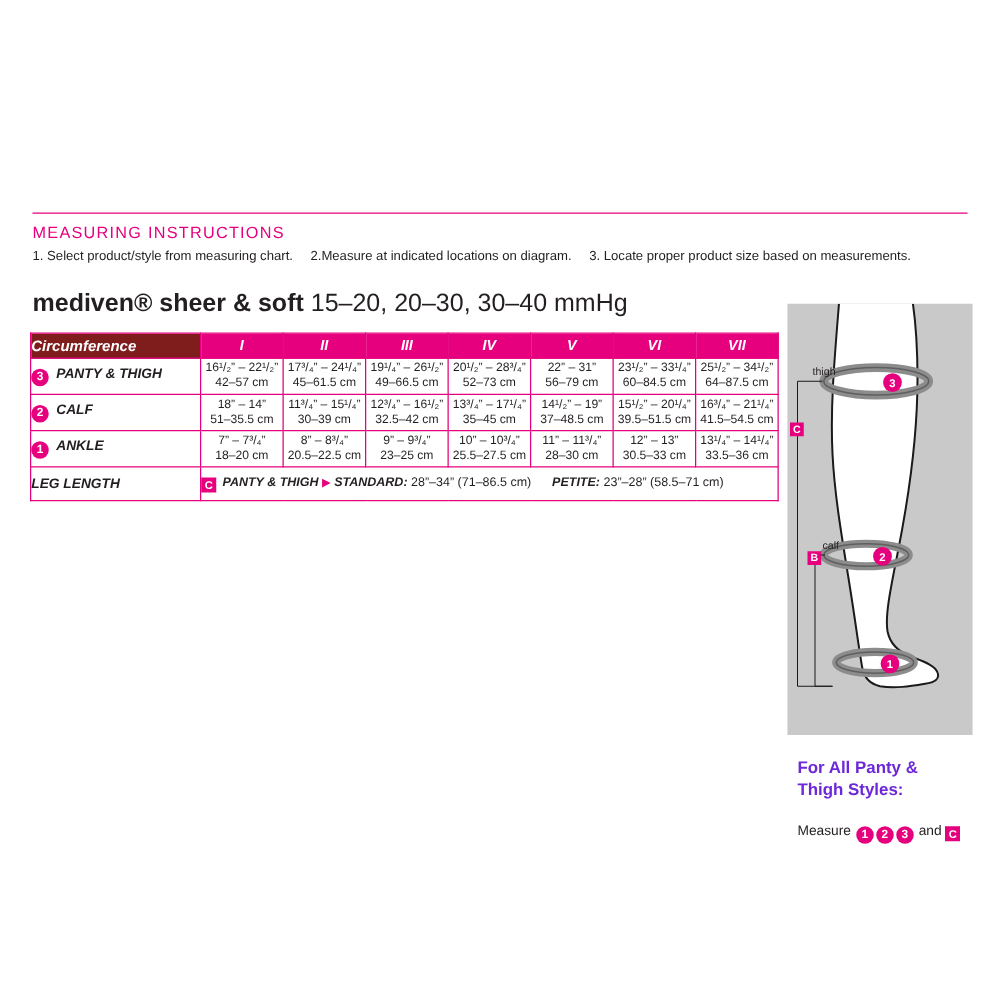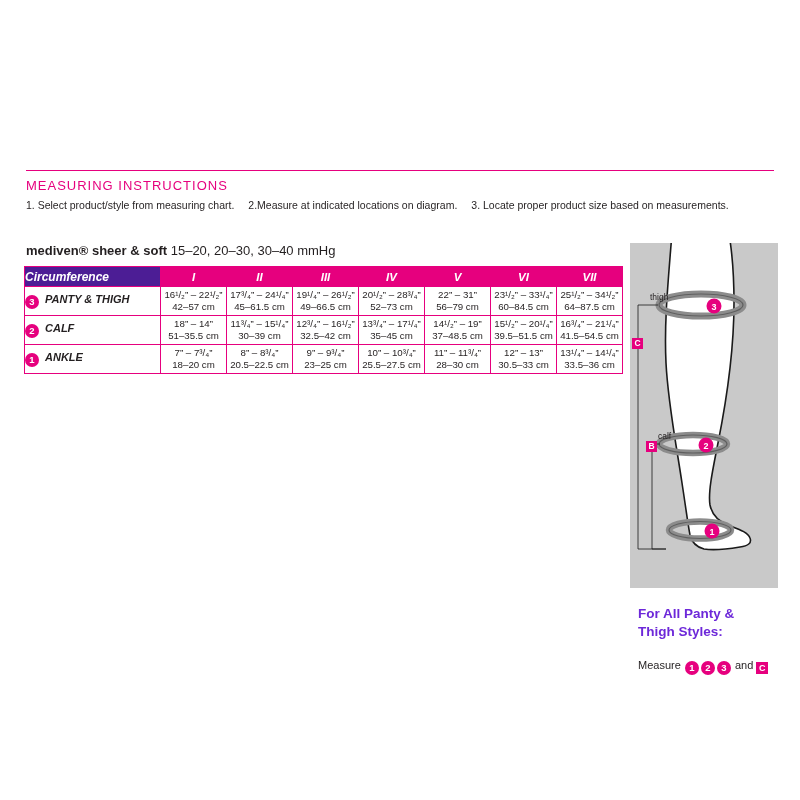--- a/index.html
+++ b/index.html
@@ -57,22 +57,22 @@
     font-size: 10.5px;
     color: #231f20;
     line-height: 14px;
   }
   .instr-body .seg { margin-right: 14px; white-space: nowrap; text-align: right; }
 
   
   .product-head {
     position: absolute;
     left: 26px;
-    top: 243px;
-    font-size: 13px;
+    top: 232px;
+    font-size: 20px;
     color: #231f20;
   }
   .product-head b { font-weight: bold; }
   .product-head .mm { font-weight: normal; }
 
   
   .table-wrap {
     position: absolute;
     left: 24px;
     top: 266px;
@@ -91,21 +91,21 @@
   .hdr-cell {
     background: #e6007e;
     color: #ffffff;
     height: 19px;
     text-align: center;
     font-size: 11.5px;
     font-weight: bold;
     font-style: italic;
   }
   .hdr-left {
-    background: #4c1d95;
+    background: #7f1d1d;
     color: #ffffff;
     text-align: left;
     padding-left: 10px;
     font-size: 12px;
     font-weight: bold;
     font-style: italic;
   }
   .row-label {
     font-size: 11px;
     font-weight: bold;
@@ -282,20 +282,32 @@
         </td>
         <td class="val"><span>7” – 7³/₄”</span><span class="ln2">18–20 cm</span></td>
         <td class="val"><span>8” – 8³/₄”</span><span class="ln2">20.5–22.5 cm</span></td>
         <td class="val"><span>9” – 9³/₄”</span><span class="ln2">23–25 cm</span></td>
         <td class="val"><span>10” – 10³/₄”</span><span class="ln2">25.5–27.5 cm</span></td>
         <td class="val"><span>11” – 11³/₄”</span><span class="ln2">28–30 cm</span></td>
         <td class="val"><span>12” – 13”</span><span class="ln2">30.5–33 cm</span></td>
         <td class="val"><span>13¹/₄” – 14¹/₄”</span><span class="ln2">33.5–36 cm</span></td>
       </tr>
 
+      <tr>
+        <td class="leglen-label">LEG LENGTH</td>
+        <td class="leglen-body" colspan="7">
+          <span class="sqbadge">C</span><span class="pt">PANTY &amp; THIGH</span>
+          <span class="arrow">▶</span>
+          <span class="std">STANDARD:</span>
+          <span class="reg">28”–34”  (71–86.5 cm)</span>
+          &nbsp;&nbsp;&nbsp;&nbsp;
+          <span class="std">PETITE:</span>
+          <span class="reg">23”–28”  (58.5–71 cm)</span>
+        </td>
+      </tr>
     </tbody>
       </table>
   </div>
 
   <div class="illus">
     <svg width="148" height="345" viewBox="0 0 148 345">
       <rect x="0" y="0" width="148" height="345" fill="#c9c9c9"></rect>
 
       <path d="M42 -10 C38 40 34 80 36 120 C38 160 46 200 52 240 C56 266 58 282 60 292
                C62 300 66 304 74 306 C86 308 98 306 110 304 C118 303 122 300 120 295

